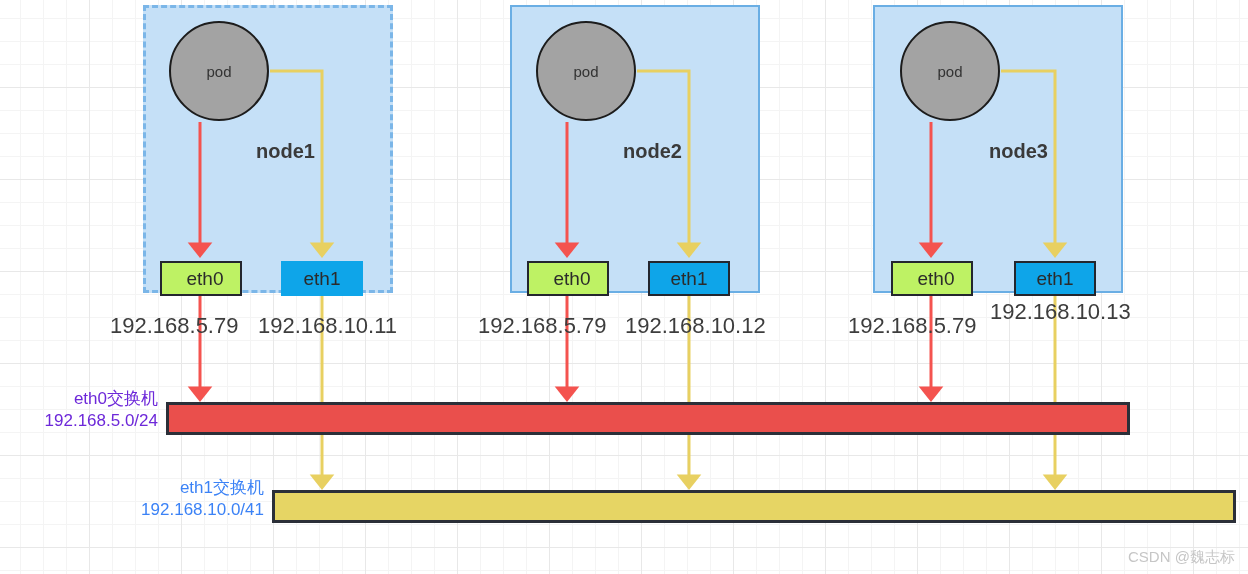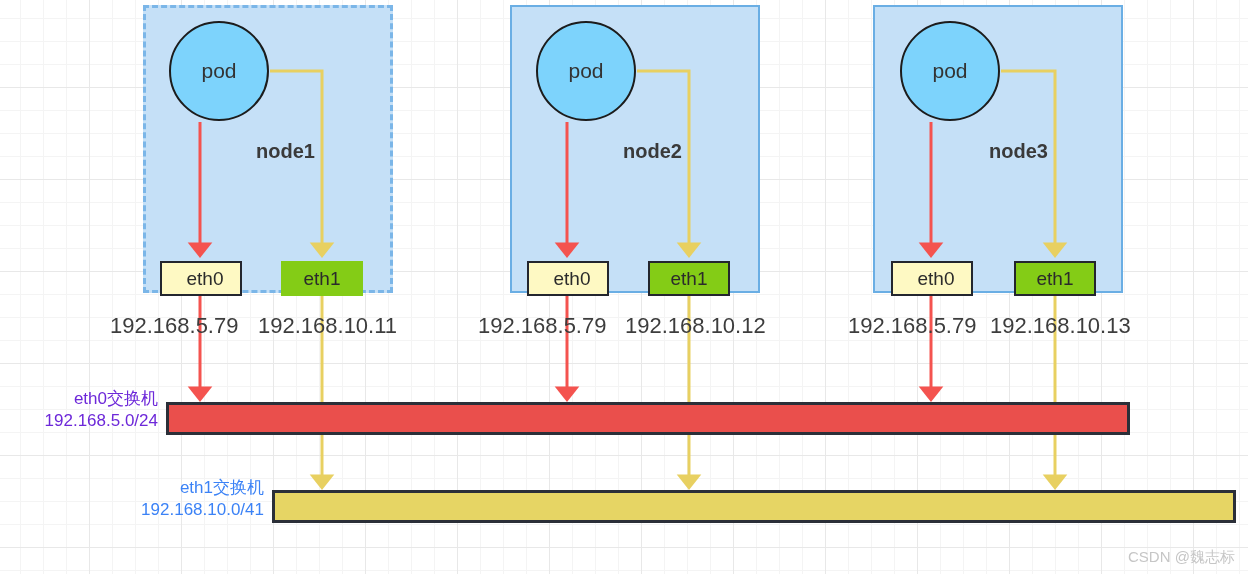--- a/index.html
+++ b/index.html
@@ -25,42 +25,42 @@
     position:absolute;
     background:#c5e0f7;
     box-sizing:border-box;
   }
   .node-panel.dashed{border:3px dashed #7bb6e8;}
   .node-panel.solid{border:2px solid #6aaee4;}
 
   .pod{
     position:absolute;
     width:100px;height:100px;border-radius:50%;
-    background:#7dd3fc;border:2.5px solid #1c1c1c;
+    background:#a3a3a3;border:2.5px solid #1c1c1c;
     box-sizing:border-box;
     display:flex;align-items:center;justify-content:center;
-    font-size:21px;color:#333333;
+    font-size:15px;color:#333333;
   }
 
   .node-label{
     position:absolute;
     font-size:20px;font-weight:bold;color:#3a3a3a;
     white-space:nowrap;
     margin-left:20px;
   }
 
   .nic{
     position:absolute;
     width:82px;height:35px;
     box-sizing:border-box;
     display:flex;align-items:center;justify-content:center;
     font-size:19px;color:#2b2b2b;white-space:nowrap;
   }
-  .nic.eth0{background:#fef9c3;border:2.5px solid #23262e;padding-left:8px;}
-  .nic.eth1{background:#84cc16;border:2.5px solid #23262e;}
+  .nic.eth0{background:#bef264;border:2.5px solid #23262e;padding-left:8px;}
+  .nic.eth1{background:#0ea5e9;border:2.5px solid #23262e;}
   .nic.eth1.noborder{border:none;}
 
   .ip-label{
     position:absolute;
     font-size:22px;color:#3d3d3d;white-space:nowrap;
   }
 
   .switch-bar{
     position:absolute;height:33px;box-sizing:border-box;
   }
@@ -156,21 +156,21 @@
     <span>eth1</span>
   </div>
 
   <div class="ip-label" style="left:110px;top:313px;">192.168.5.79</div>
   <div class="ip-label" style="left:258px;top:313px;">192.168.10.11</div>
 
   <div class="ip-label" style="left:478px;top:313px;">192.168.5.79</div>
   <div class="ip-label" style="left:625px;top:313px;">192.168.10.12</div>
 
   <div class="ip-label" style="left:848px;top:313px;">192.168.5.79</div>
-  <div class="ip-label" style="left:990px;top:313px;">192.168.10.13</div>
+  <div class="ip-label" style="left:990px;top:299px;">192.168.10.13</div>
 
   <div class="switch-bar red" style="left:166px;top:402px;width:964px;"></div>
 
   <div class="switch-bar yellow" style="left:272px;top:490px;width:964px;"></div>
 
   <div class="switch-label red" style="left:0px;top:388px;width:158px;">
     <div>eth0交换机</div>
     <div>192.168.5.0/24</div>
   </div>
 

